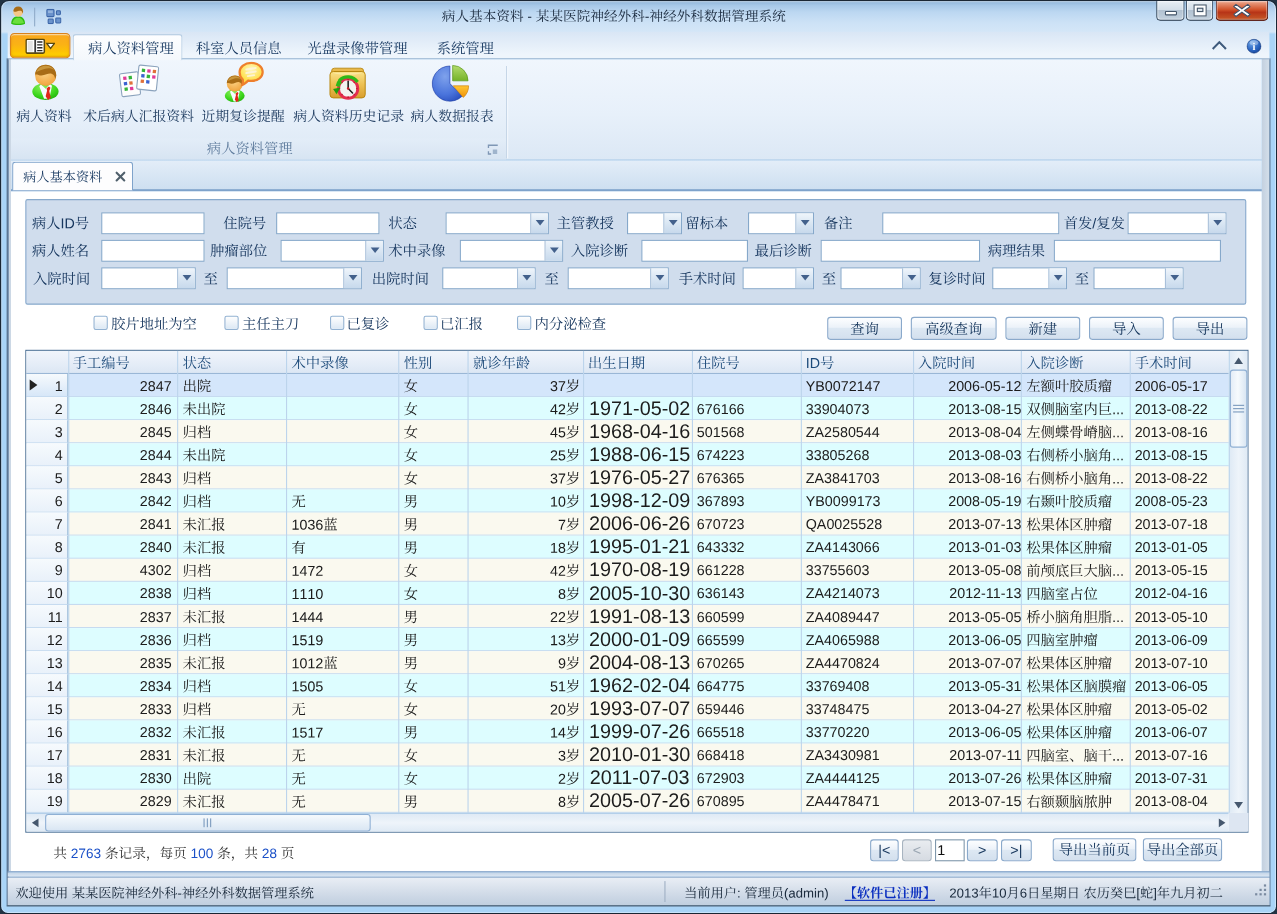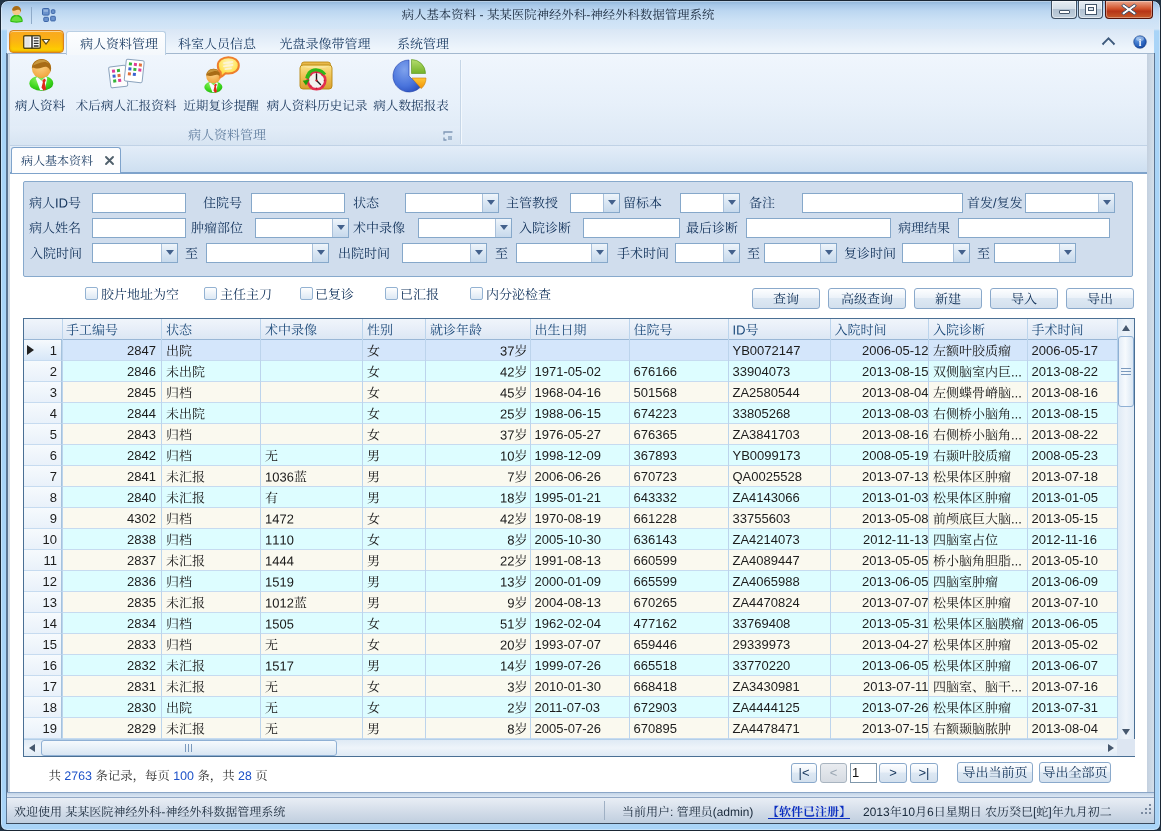--- a/index.html
+++ b/index.html
@@ -380,21 +380,21 @@
 2838
 2837
 2836
 2835
 2834
 2833
 2832
 2831
 2830
 2829</div>
-<div class="txt" style="left:534.5px;top:340px;width:94px;font-size:13px;line-height:21px;text-align:left">
+<div class="txt" style="left:534.5px;top:340px;width:94px;font-size:18px;line-height:21px;text-align:center">
 1971-05-02
 1968-04-16
 1988-06-15
 1976-05-27
 1998-12-09
 2006-06-26
 1995-01-21
 1970-08-19
 2005-10-30
 1991-08-13
@@ -412,41 +412,41 @@
 674223
 676365
 367893
 670723
 643332
 661228
 636143
 660599
 665599
 670265
-477162
+664775
 659446
 665518
 668418
 672903
 670895</div>
 <div class="txt" style="left:732.5px;top:340px;width:97px;font-size:13px;line-height:21px;text-align:left">YB0072147
 33904073
 ZA2580544
 33805268
 ZA3841703
 YB0099173
 QA0025528
 ZA4143066
 33755603
 ZA4214073
 ZA4089447
 ZA4065988
 ZA4470824
 33769408
-29339973
+33748475
 33770220
 ZA3430981
 ZA4444125
 ZA4478471</div>
 <div class="txt" style="left:834.5px;top:340px;width:94px;font-size:13px;line-height:21px;text-align:right">2006-05-12
 2013-08-15
 2013-08-04
 2013-08-03
 2013-08-16
 2008-05-19
@@ -465,21 +465,21 @@
 2013-07-15</div>
 <div class="txt" style="left:1031.5px;top:340px;width:86px;font-size:13px;line-height:21px;text-align:left">2006-05-17
 2013-08-22
 2013-08-16
 2013-08-15
 2013-08-22
 2008-05-23
 2013-07-18
 2013-01-05
 2013-05-15
-2012-11-16
+2012-04-16
 2013-05-10
 2013-06-09
 2013-07-10
 2013-06-05
 2013-05-02
 2013-06-07
 2013-07-16
 2013-07-31
 2013-08-04</div>
 <div class="btn" style="left:791px;top:763px;width:26px;height:20px;;"></div>

